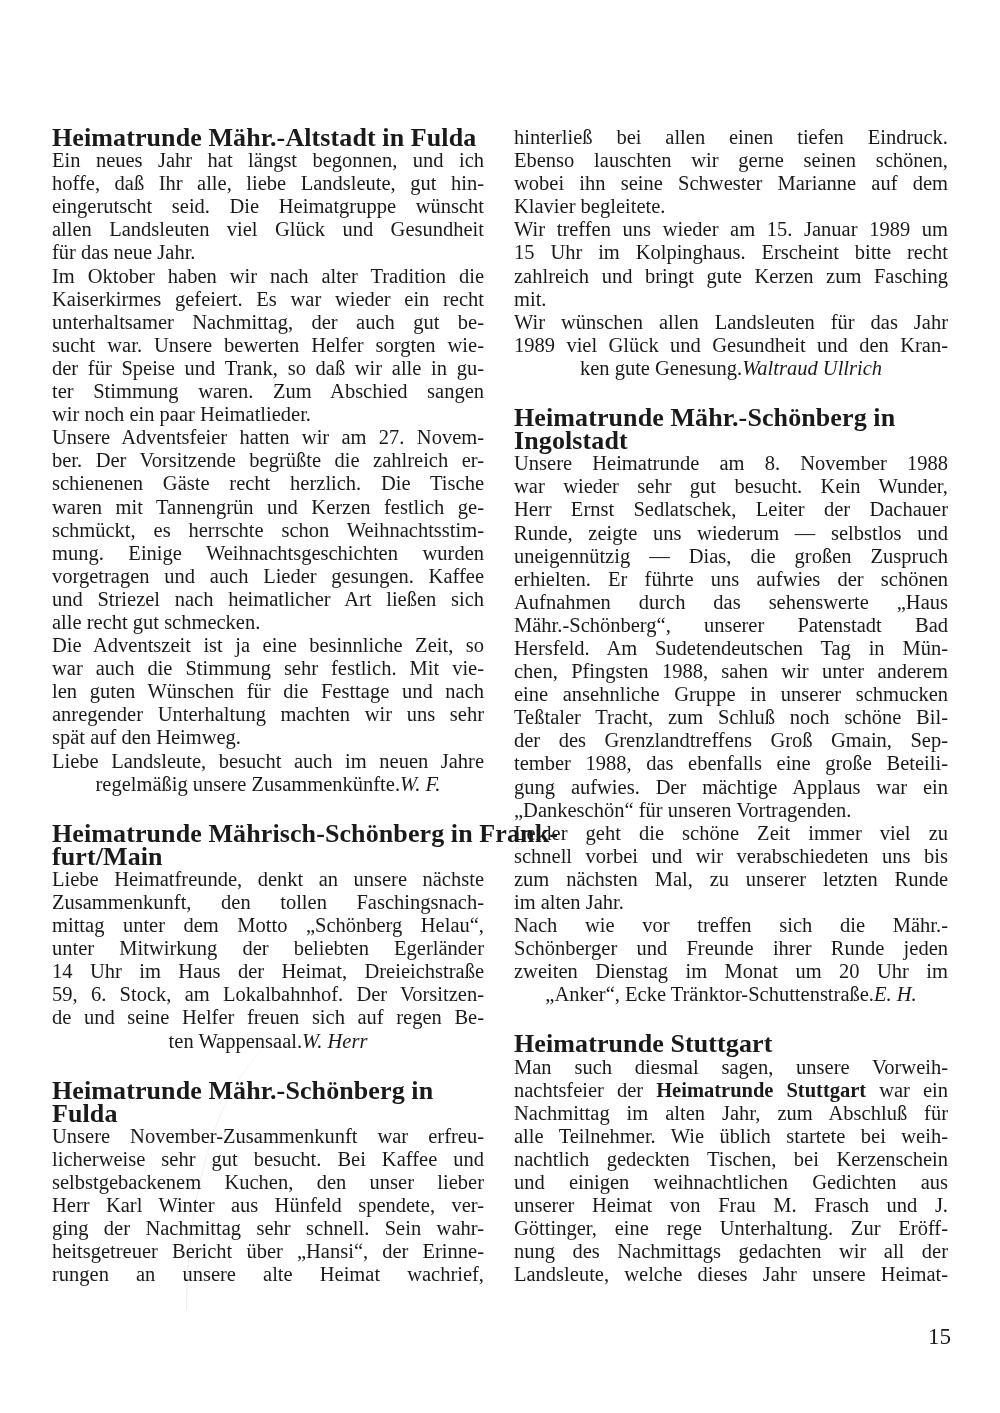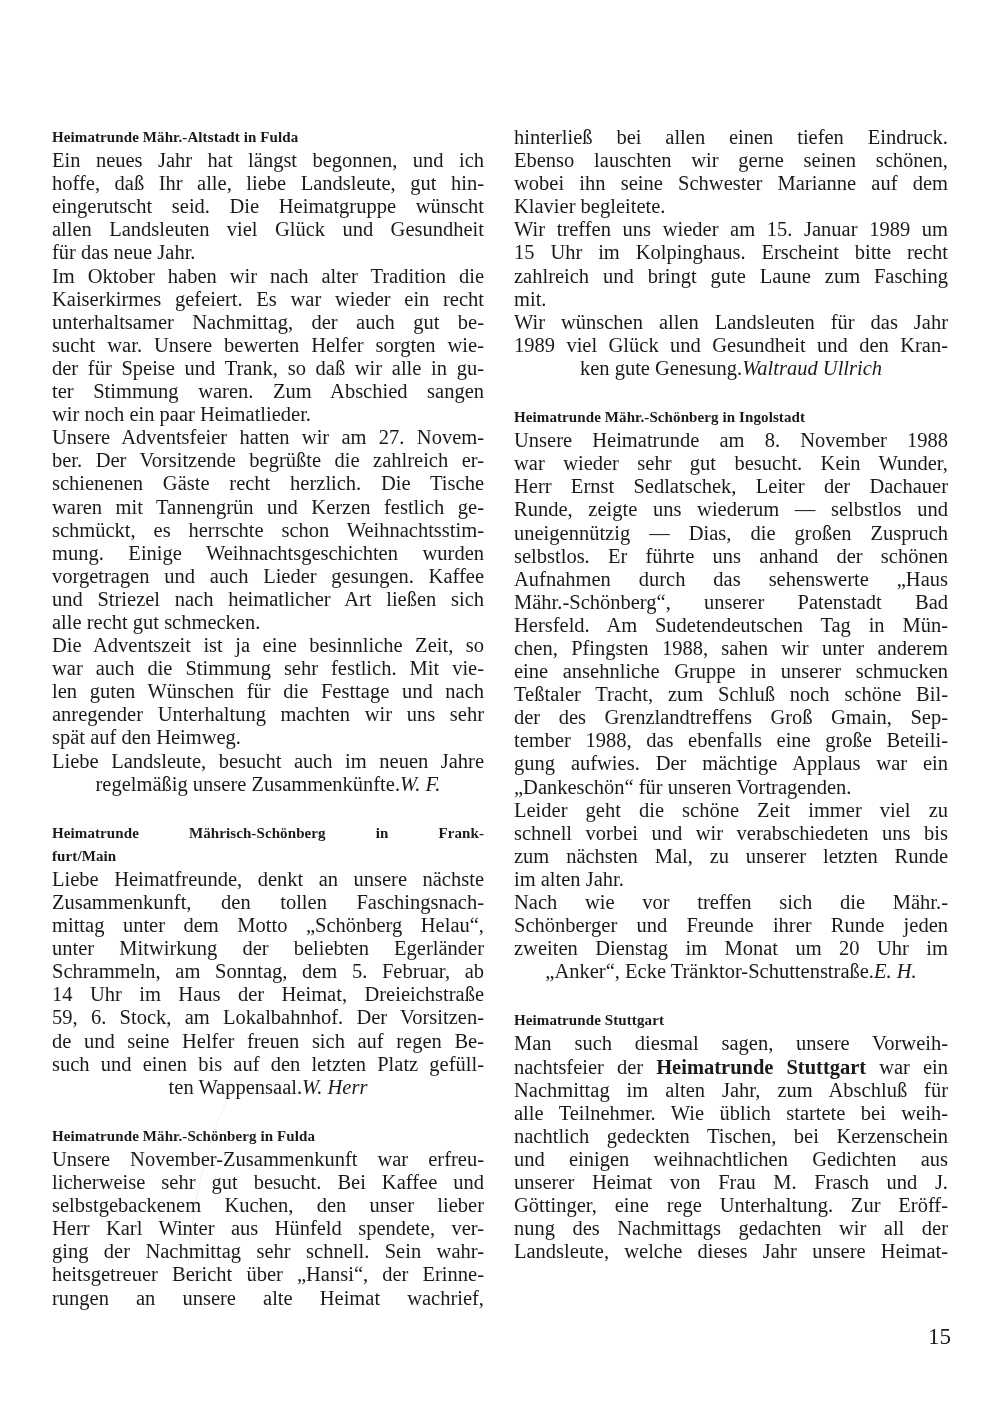--- a/index.html
+++ b/index.html
@@ -10,21 +10,21 @@
   }
   .column {
     position: absolute; top: 126px;
     font-size: 20.5px; line-height: 23.1px;
   }
   .col-left { left: 52px; width: 432px; }
   .col-right { left: 514px; width: 434px; }
   .article { margin: 0; }
   .article + .article { margin-top: 26px; }
   .heading {
-    font-weight: bold; font-size: 15px; line-height: 23.1px;
+    font-weight: bold; font-size: 26px; line-height: 23.1px;
     margin: 0; letter-spacing: 0.1px;
   }
   .line {
     display: block; text-align: justify; text-align-last: justify;
     white-space: nowrap; height: 23.1px;
   }
   .line.last { text-align-last: left; }
   .line.signed { display: flex; justify-content: center; text-align-last: auto; }
   .sig { font-style: italic; }
   .b { font-weight: bold; }
@@ -85,25 +85,23 @@
   <section class="article">
     <h2 class="heading">
       <span class="line">Heimatrunde Mährisch-Schönberg in Frank-</span>
       <span class="line last">furt/Main</span>
     </h2>
     <div>
       <span class="line">Liebe Heimatfreunde, denkt an unsere nächste</span>
       <span class="line">Zusammenkunft, den tollen Faschingsnach-</span>
       <span class="line">mittag unter dem Motto „Schönberg Helau“,</span>
       <span class="line">unter Mitwirkung der beliebten Egerländer</span>
-      <span class="line">Schrammeln, am Sonntag, dem 5. Februar, ab</span>
       <span class="line">14 Uhr im Haus der Heimat, Dreieichstraße</span>
       <span class="line">59, 6. Stock, am Lokalbahnhof. Der Vorsitzen-</span>
       <span class="line">de und seine Helfer freuen sich auf regen Be-</span>
-      <span class="line">such und einen bis auf den letzten Platz gefüll-</span>
       <span class="line signed">
         <span>ten Wappensaal.</span>
         <span class="sig">W. Herr</span>
       </span>
     </div>
   </section>
 
   <section class="article">
     <h2 class="heading">Heimatrunde Mähr.-Schönberg in Fulda</h2>
     <div>
@@ -121,40 +119,40 @@
 <div class="column col-right">
 
   <section class="article">
     <div>
       <span class="line">hinterließ bei allen einen tiefen Eindruck.</span>
       <span class="line">Ebenso lauschten wir gerne seinen schönen,</span>
       <span class="line">wobei ihn seine Schwester Marianne auf dem</span>
       <span class="line last">Klavier begleitete.</span>
       <span class="line">Wir treffen uns wieder am 15. Januar 1989 um</span>
       <span class="line">15 Uhr im Kolpinghaus. Erscheint bitte recht</span>
-      <span class="line">zahlreich und bringt gute Laune zum Fasching</span>
+      <span class="line">zahlreich und bringt gute Kerzen zum Fasching</span>
       <span class="line last">mit.</span>
       <span class="line">Wir wünschen allen Landsleuten für das Jahr</span>
       <span class="line">1989 viel Glück und Gesundheit und den Kran-</span>
       <span class="line signed">
         <span>ken gute Genesung.</span>
         <span class="sig">Waltraud Ullrich</span>
       </span>
     </div>
   </section>
 
   <section class="article">
     <h2 class="heading">Heimatrunde Mähr.-Schönberg in Ingolstadt</h2>
     <div>
       <span class="line">Unsere Heimatrunde am 8. November 1988</span>
       <span class="line">war wieder sehr gut besucht. Kein Wunder,</span>
       <span class="line">Herr Ernst Sedlatschek, Leiter der Dachauer</span>
       <span class="line">Runde, zeigte uns wiederum — selbstlos und</span>
       <span class="line">uneigennützig — Dias, die großen Zuspruch</span>
-      <span class="line">selbstlos. Er führte uns anhand der schönen</span>
+      <span class="line">erhielten. Er führte uns aufwies der schönen</span>
       <span class="line">Aufnahmen durch das sehenswerte „Haus</span>
       <span class="line">Mähr.-Schönberg“, unserer Patenstadt Bad</span>
       <span class="line">Hersfeld. Am Sudetendeutschen Tag in Mün-</span>
       <span class="line">chen, Pfingsten 1988, sahen wir unter anderem</span>
       <span class="line">eine ansehnliche Gruppe in unserer schmucken</span>
       <span class="line">Teßtaler Tracht, zum Schluß noch schöne Bil-</span>
       <span class="line">der des Grenzlandtreffens Groß Gmain, Sep-</span>
       <span class="line">tember 1988, das ebenfalls eine große Beteili-</span>
       <span class="line">gung aufwies. Der mächtige Applaus war ein</span>
       <span class="line last">„Dankeschön“ für unseren Vortragenden.</span>

